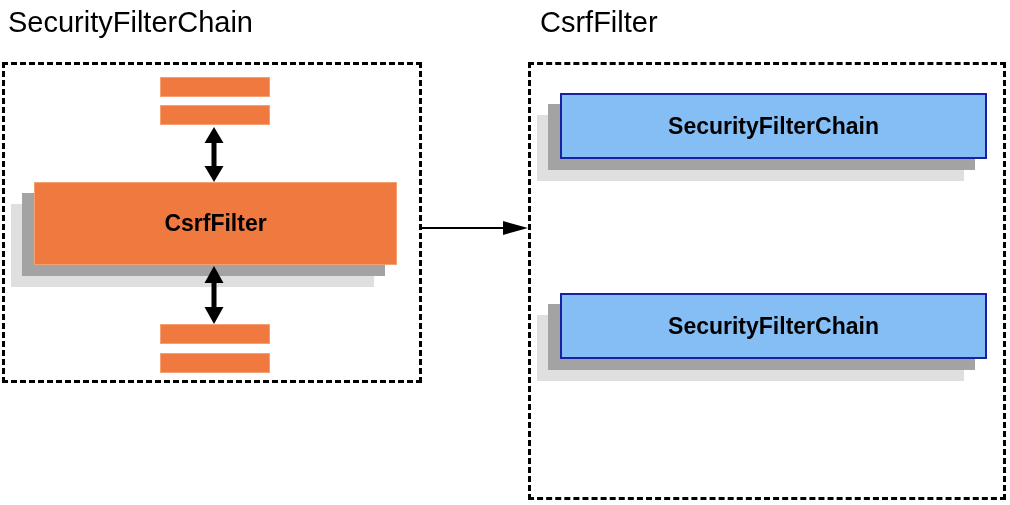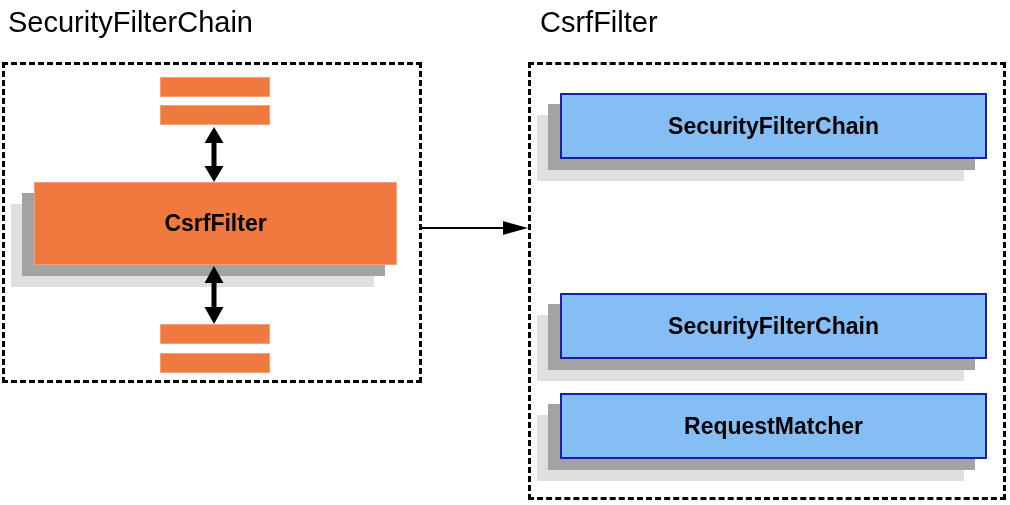--- a/index.html
+++ b/index.html
@@ -109,17 +109,14 @@
 
   <div class="blue-box" style="top:93px;">
     <span>SecurityFilterChain</span>
   </div>
 
 
   <div class="blue-box" style="top:293px;">
     <span>SecurityFilterChain</span>
   </div>
 
-  <div class="blue-box" style="top:393px;">
-    <span>RequestMatcher</span>
-  </div>
 
 </div>
 
 </body></html>

